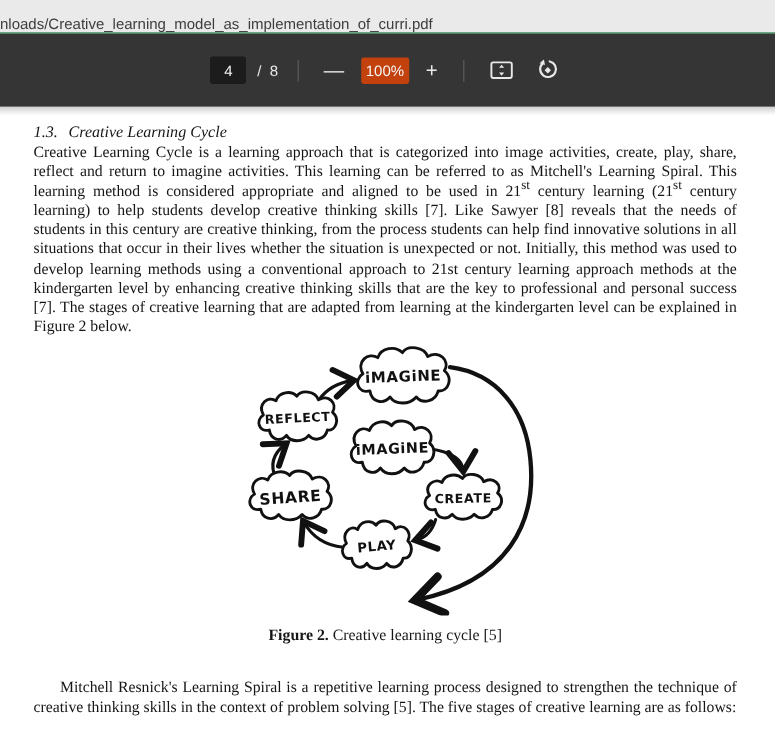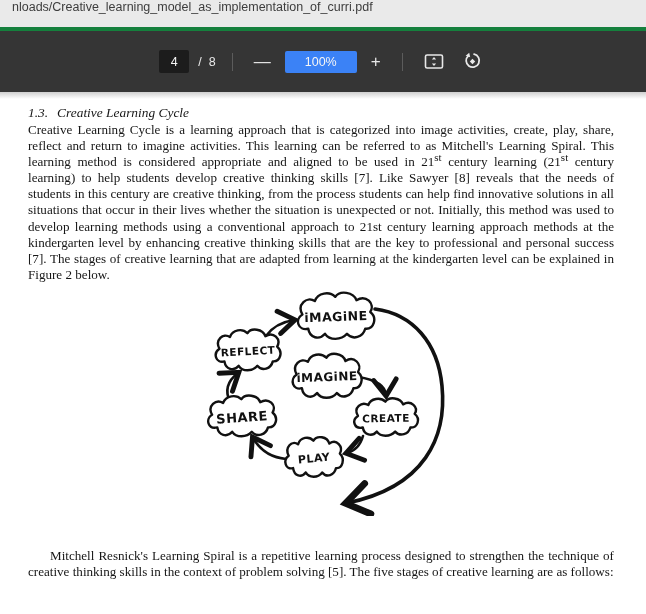--- a/index.html
+++ b/index.html
@@ -2,44 +2,44 @@
 <html><head>
 <meta charset="utf-8">
 <style>
   html,body{margin:0;padding:0;}
   body{
     width:646px;height:614px;overflow:hidden;background:#ffffff;
     font-family:"Liberation Sans",sans-serif;position:relative;
   }
   
   .url-bar{
-    height:27px;background:#eaeaea;border-bottom:4px solid #15803d;
-    display:flex;align-items:flex-start;padding-left:12px;
+    height:27px;background:#eaeaea;border-bottom:1px solid #15803d;
+    display:flex;align-items:flex-end;padding-left:0;
   }
   .url-bar span{font-size:12.5px;color:#3d3d3d;white-space:nowrap;}
   
   .pdf-toolbar{
     height:61px;background:#353535;display:flex;align-items:center;justify-content:center;
   }
   .toolbar-group{display:flex;align-items:center;gap:9px;}
   .page-input{
     width:26px;height:21px;background:#1c1c1c;color:#f5f5f5;border:none;border-radius:2px;
     text-align:center;font-size:12.5px;font-family:"Liberation Sans",sans-serif;
   }
   .page-total-wrap{display:flex;gap:7px;color:#e8e8e8;font-size:12.5px;}
   .vsep{width:1px;height:18px;background:#5c5c5c;margin:0 7px;}
   .tool-btn{
     background:transparent;border:none;color:#e8e8e8;cursor:pointer;
     display:flex;align-items:center;justify-content:center;padding:2px 5px;
     font-family:"Liberation Sans",sans-serif;
   }
   .glyph-btn{font-size:17px;line-height:1;}
   .zoom-box{
-    background:#3b82f6;color:#f5f5f5;font-size:12.5px;border-radius:2px;
-    padding:4px 20px;min-width:32px;text-align:right;
+    background:#c2410c;color:#f5f5f5;font-size:12.5px;border-radius:2px;
+    padding:4px 4px;min-width:32px;text-align:right;
   }
   .toolbar-shadow{height:7px;background:linear-gradient(#cfcfcf,#ffffff);}
   
   .pdf-page{
     padding:6px 32px 0 28px;font-family:"Liberation Serif",serif;color:#161616;
   }
   .section-heading{font-style:italic;font-size:13.4px;margin:0 0 1px 0;}
   .heading-number{margin-right:9px;}
   .body-text{
     font-size:13.1px;line-height:16.1px;text-align:justify;margin:0;
@@ -161,15 +161,18 @@
 
       <g>
         <g transform="translate(135,167) scale(0.55,0.72)">
           <path class="cloud" d="M -38 14 C -52 17 -57 3 -46 -3 C -54 -15 -40 -25 -29 -19 C -25 -29 -9 -31 -1 -24 C 5 -32 24 -30 28 -20 C 41 -27 54 -16 47 -6 C 57 1 52 15 40 14 C 37 24 23 28 15 20 C 7 28 -9 28 -15 20 C -23 28 -36 25 -38 14 Z"></path>
         </g>
         <text class="cloud-label" x="135" y="171" font-size="11" transform="rotate(-5 135 167)">PLAY</text>
       </g>
     </svg>
   </div>
 
+  <p class="figure-caption">
+    <b>Figure 2.</b><span> Creative learning cycle [5]</span>
+  </p>
 
   <p class="body-text para2">Mitchell Resnick's Learning Spiral is a repetitive learning process designed to strengthen the technique of creative thinking skills in the context of problem solving [5]. The five stages of creative learning are as follows:</p>
 </div>
 
 </body></html>

